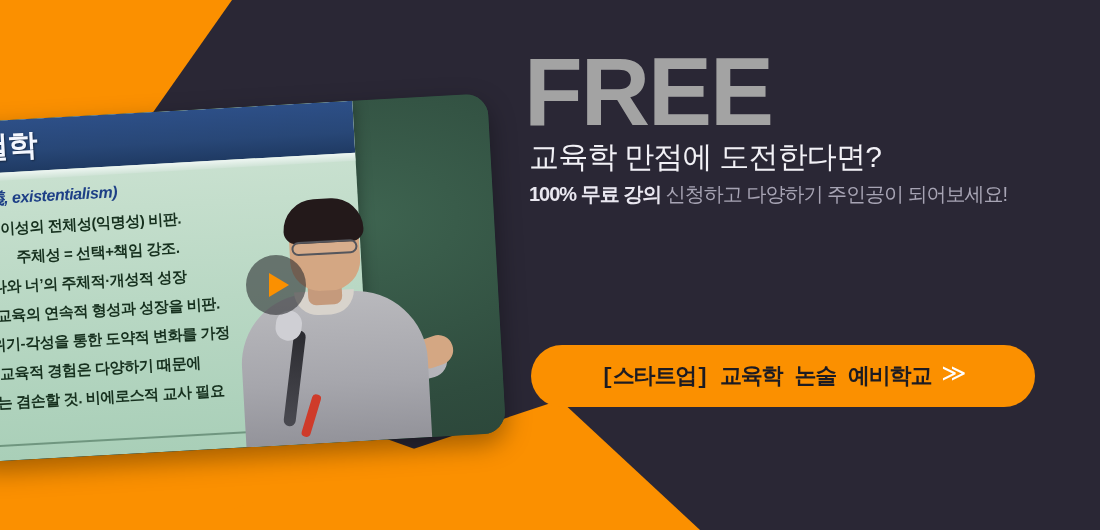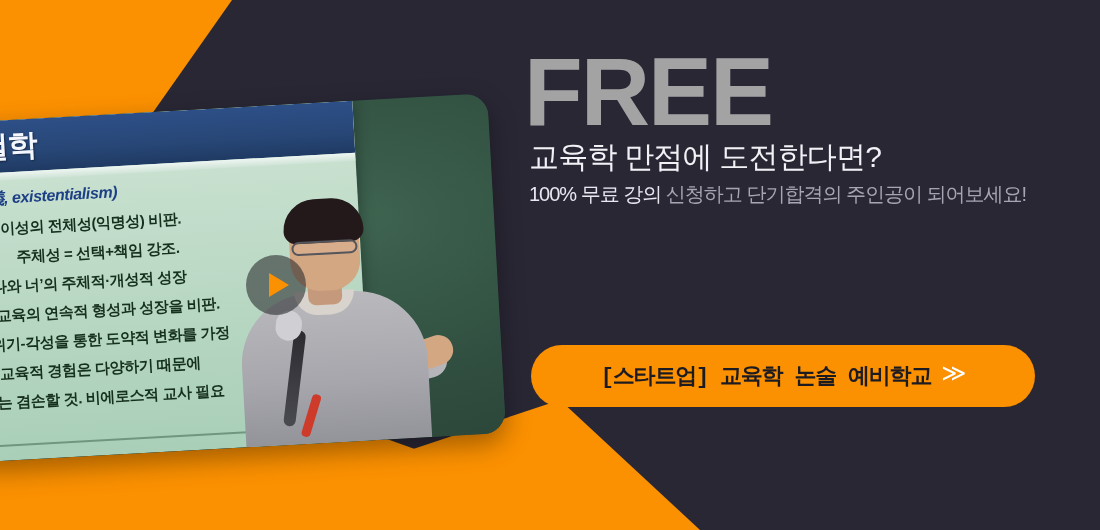--- a/index.html
+++ b/index.html
@@ -66,21 +66,21 @@
   .tagline {
     font-size: 20px;
     letter-spacing: -1.0px;
     color: #a7a4b4;
     font-weight: 400;
     margin: 0;
     white-space: nowrap;
   }
   .tagline .strong {
     color: #e9e7f0;
-    font-weight: 400;
+    font-weight: 700;
   }
 
   
   .cta {
     position: absolute;
     left: 531px;
     top: 345px;
     width: 504px;
     height: 62px;
     border: none;
@@ -333,21 +333,21 @@
   </div>
 
   <button class="play-button">
     <span class="play-triangle"></span>
   </button>
 
   <div class="free-watermark">FREE</div>
 
   <div class="copy">
     <h2 class="headline-sub">교육학 만점에 도전한다면?</h2>
-    <p class="tagline"><span class="strong">100% 무료 강의</span><span> 신청하고 단기합격의 주인공이 되어보세요!</span></p>
+    <p class="tagline"><span class="strong">100% 무료 강의</span><span> 신청하고 다양하기 주인공이 되어보세요!</span></p>
   </div>
 
   <button class="cta">
     <span class="cta-label">[스타트업] 교육학 논술 예비학교</span>
     <span class="cta-arrow">≫</span>
   </button>
 
 </div>
 
 </body></html>

